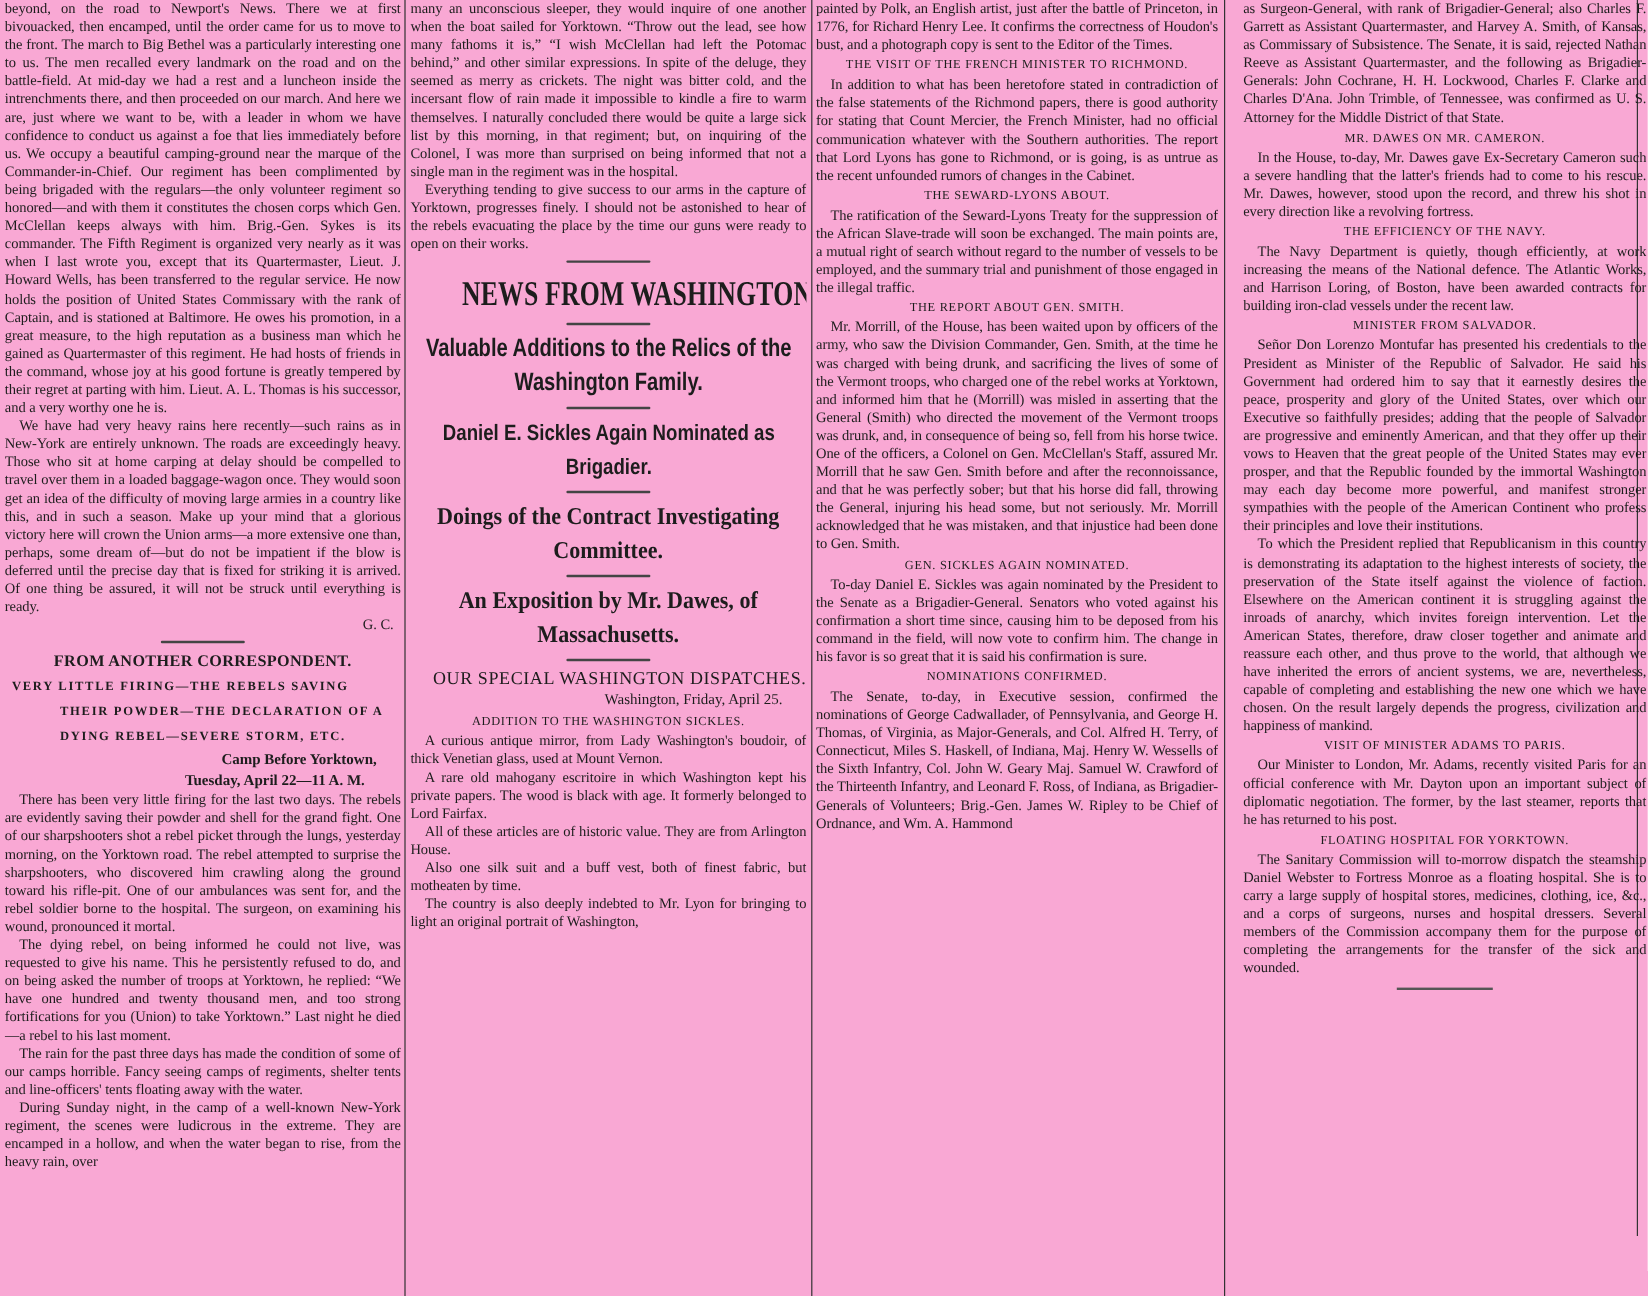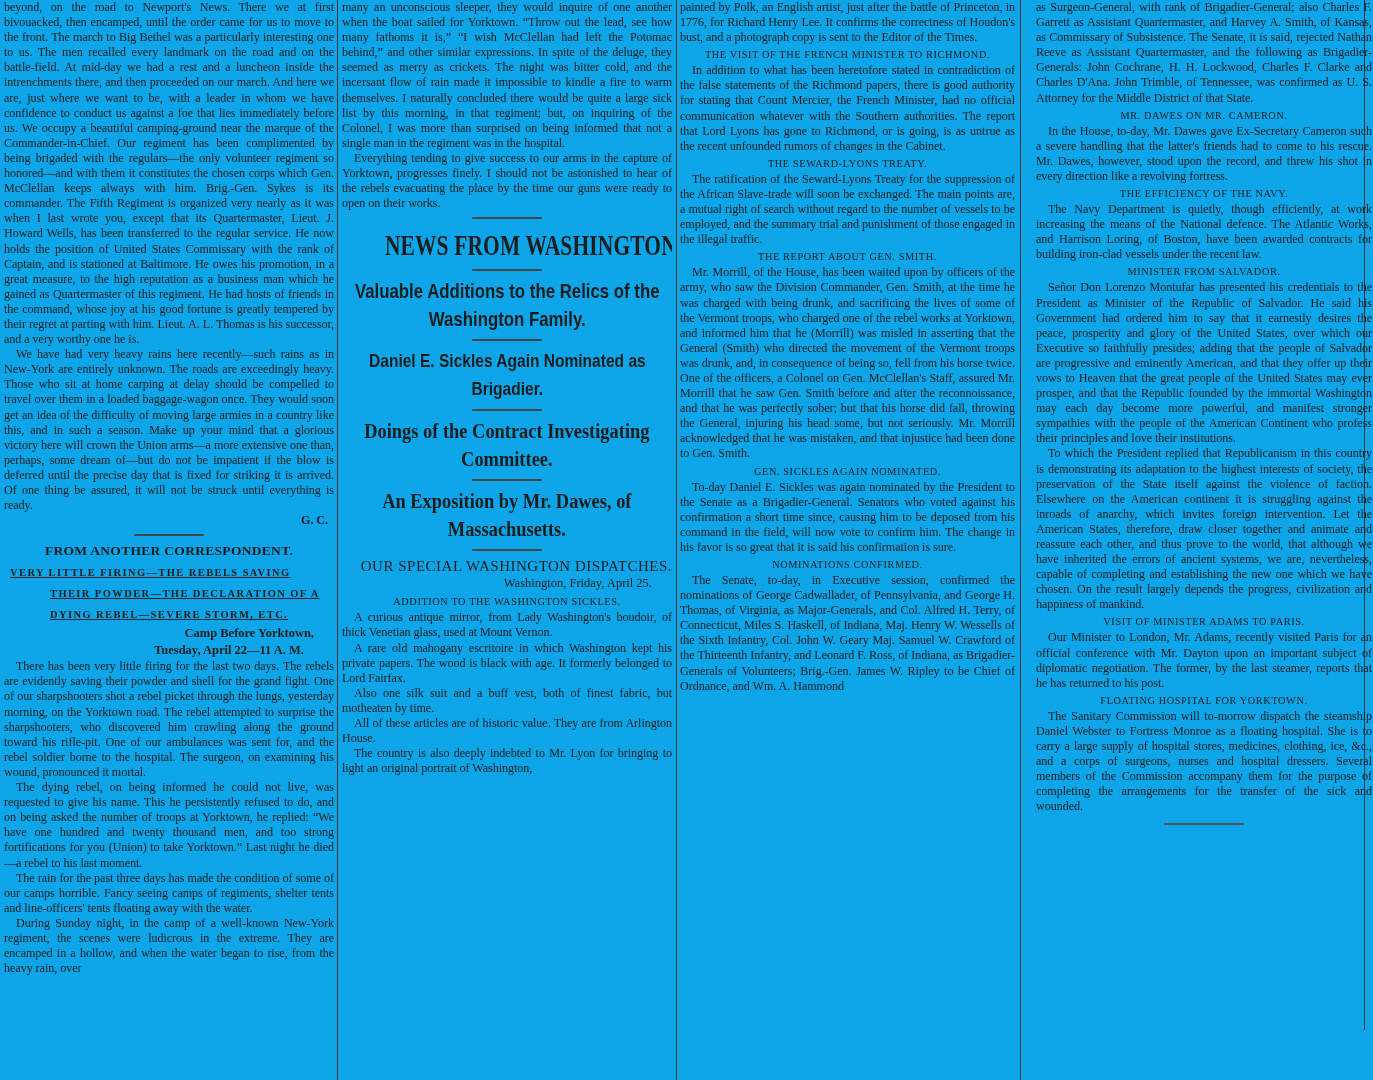--- a/index.html
+++ b/index.html
@@ -1,46 +1,46 @@
 <!DOCTYPE html>
 <html><head>
 <meta charset="utf-8">
 <style>
   html, body { margin:0; padding:0; background:#ffffff; }
   body { width:1373px; height:1080px; overflow:hidden; position:relative;
          font-family:"Liberation Serif","DejaVu Serif",serif; color:#1d1d1d; }
-  .page { position:absolute; left:0; top:0; width:1373px; height:1080px; background:#0ea5e9; }
+  .page { position:absolute; left:0; top:0; width:1373px; height:1080px; background:#f9a8d4; }
   .col { position:absolute; top:0; height:1080px; overflow:hidden; box-sizing:border-box; }
   .col1 { left:4px;   width:330px; }
   .col2 { left:342px; width:330px; }
   .col3 { left:680px; width:335px; }
   .col4 { left:1036px; width:336px; }
   .rule { position:absolute; top:0; width:1px; background:#333; }
   .r1 { left:337px; height:1080px; }
   .r2 { left:676px; height:1080px; }
   .r3 { left:1020px; height:1080px; }
   .r4 { left:1364px; height:1030px; }
   p { margin:0; font-size:12.1px; line-height:15.1px; text-align:justify; text-indent:0; letter-spacing:-0.05px; }
   p.ind { text-indent:12px; }
   .sub { font-size:10.3px; letter-spacing:0.6px; text-align:center; line-height:15px; margin:2px 0 1px 0; font-weight:normal; }
   .corr-head { font-size:13.5px; font-weight:bold; text-align:center; letter-spacing:0.3px; margin:6px 0 3px 0; line-height:17px; }
-  .subhead-caps { font-size:10.5px; font-weight:bold; letter-spacing:1.4px; line-height:21px; padding-left:40px; text-indent:-40px; margin:0 0 0 6px;text-decoration:underline; }
+  .subhead-caps { font-size:10.5px; font-weight:bold; letter-spacing:1.4px; line-height:21px; padding-left:40px; text-indent:-40px; margin:0 0 0 6px; }
   .dateline { text-align:right; font-size:12.5px; line-height:17px; padding-right:20px; }
   .dateline.b { font-weight:bold; }
   .dash { width:70px; height:2px; background:#444; margin:6px auto; border-radius:1px; }
   .banner { font-family:"Liberation Serif",serif; font-size:29px; font-weight:bold; text-align:center;
             letter-spacing:0.2px; transform:scaleX(0.74); transform-origin:center; white-space:nowrap;
             margin:8px 0 4px 0; line-height:36px; }
   .deck { font-weight:bold; text-align:center; margin:4px 0; line-height:28px; }
   .deck1 { font-size:21px; font-family:"Liberation Sans",sans-serif; transform:scaleX(0.80); transform-origin:center; width:125%; margin-left:-12.5%; }
   .deck2 { font-size:18.5px; font-family:"Liberation Sans",sans-serif; transform:scaleX(0.84); transform-origin:center; width:119%; margin-left:-9.5%; }
   .deck3 { font-size:20px; transform:scaleX(0.92); transform-origin:center; width:109%; margin-left:-4.5%; }
   .deck4 { font-size:20px; transform:scaleX(0.92); transform-origin:center; width:109%; margin-left:-4.5%; }
   .section-head { font-size:15px; letter-spacing:0.5px; text-align:right; line-height:18px; margin:4px 0 0 0; }
-  .signoff { font-weight:bold; }
+  .signoff { font-weight:normal; }
   .end-dash { width:80px; height:2px; background:#555; margin:8px auto 0 auto; }
 </style>
 </head>
 <body>
 
 <div class="page">
 
   <div class="rule r1"></div>
   <div class="rule r2"></div>
   <div class="rule r3"></div>
@@ -73,30 +73,30 @@
     <div class="dash"></div>
     <div class="deck deck3">Doings of the Contract Investigating Committee.</div>
     <div class="dash"></div>
     <div class="deck deck4">An Exposition by Mr. Dawes, of Massachusetts.</div>
     <div class="dash"></div>
     <div class="section-head">OUR SPECIAL WASHINGTON DISPATCHES.</div>
     <div class="dateline">Washington, Friday, April 25.</div>
     <div class="sub">ADDITION TO THE WASHINGTON SICKLES.</div>
     <p class="ind">A curious antique mirror, from Lady Washington's boudoir, of thick Venetian glass, used at Mount Vernon.</p>
     <p class="ind">A rare old mahogany escritoire in which Washington kept his private papers. The wood is black with age. It formerly belonged to Lord Fairfax.</p>
+    <p class="ind">All of these articles are of historic value. They are from Arlington House.</p>
     <p class="ind">Also one silk suit and a buff vest, both of finest fabric, but motheaten by time.</p>
-    <p class="ind">All of these articles are of historic value. They are from Arlington House.</p>
     <p class="ind">The country is also deeply indebted to Mr. Lyon for bringing to light an original portrait of Washington,</p>
   </div>
 
   <div class="col col3">
     <p>painted by Polk, an English artist, just after the battle of Princeton, in 1776, for Richard Henry Lee. It confirms the correctness of Houdon's bust, and a photograph copy is sent to the Editor of the Times.</p>
     <div class="sub">THE VISIT OF THE FRENCH MINISTER TO RICHMOND.</div>
     <p class="ind">In addition to what has been heretofore stated in contradiction of the false statements of the Richmond papers, there is good authority for stating that Count Mercier, the French Minister, had no official communication whatever with the Southern authorities. The report that Lord Lyons has gone to Richmond, or is going, is as untrue as the recent unfounded rumors of changes in the Cabinet.</p>
-    <div class="sub">THE SEWARD-LYONS TREATY.</div>
+    <div class="sub">THE SEWARD-LYONS ABOUT.</div>
     <p class="ind">The ratification of the Seward-Lyons Treaty for the suppression of the African Slave-trade will soon be exchanged. The main points are, a mutual right of search without regard to the number of vessels to be employed, and the summary trial and punishment of those engaged in the illegal traffic.</p>
     <div class="sub">THE REPORT ABOUT GEN. SMITH.</div>
     <p class="ind">Mr. Morrill, of the House, has been waited upon by officers of the army, who saw the Division Commander, Gen. Smith, at the time he was charged with being drunk, and sacrificing the lives of some of the Vermont troops, who charged one of the rebel works at Yorktown, and informed him that he (Morrill) was misled in asserting that the General (Smith) who directed the movement of the Vermont troops was drunk, and, in consequence of being so, fell from his horse twice. One of the officers, a Colonel on Gen. McClellan's Staff, assured Mr. Morrill that he saw Gen. Smith before and after the reconnoissance, and that he was perfectly sober; but that his horse did fall, throwing the General, injuring his head some, but not seriously. Mr. Morrill acknowledged that he was mistaken, and that injustice had been done to Gen. Smith.</p>
     <div class="sub">GEN. SICKLES AGAIN NOMINATED.</div>
     <p class="ind">To-day Daniel E. Sickles was again nominated by the President to the Senate as a Brigadier-General. Senators who voted against his confirmation a short time since, causing him to be deposed from his command in the field, will now vote to confirm him. The change in his favor is so great that it is said his confirmation is sure.</p>
     <div class="sub">NOMINATIONS CONFIRMED.</div>
     <p class="ind">The Senate, to-day, in Executive session, confirmed the nominations of George Cadwallader, of Pennsylvania, and George H. Thomas, of Virginia, as Major-Generals, and Col. Alfred H. Terry, of Connecticut, Miles S. Haskell, of Indiana, Maj. Henry W. Wessells of the Sixth Infantry, Col. John W. Geary Maj. Samuel W. Crawford of the Thirteenth Infantry, and Leonard F. Ross, of Indiana, as Brigadier-Generals of Volunteers; Brig.-Gen. James W. Ripley to be Chief of Ordnance, and Wm. A. Hammond</p>
   </div>
 
   <div class="col col4">

